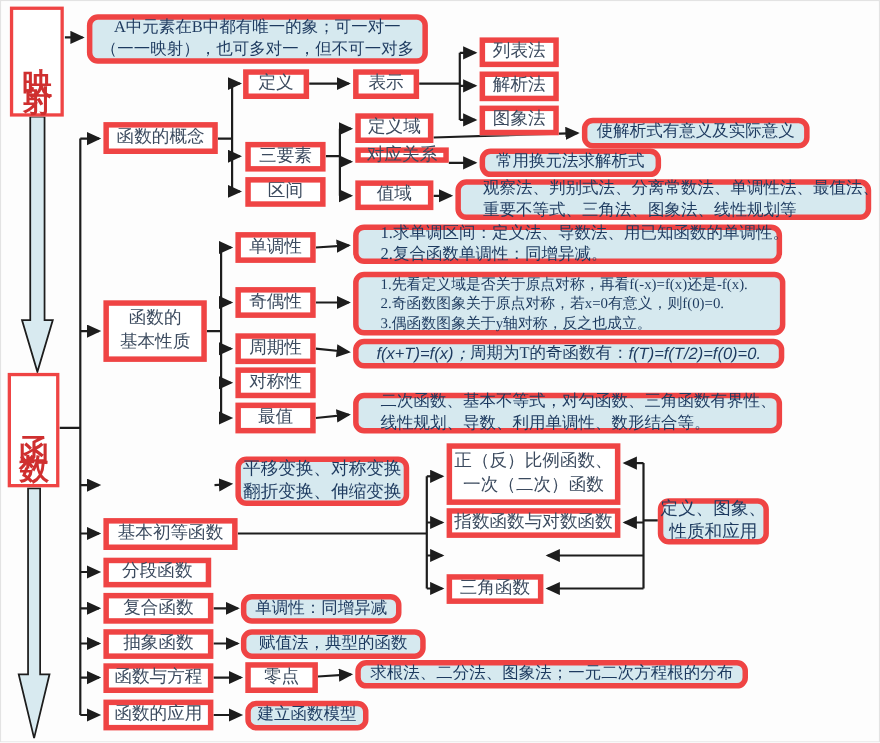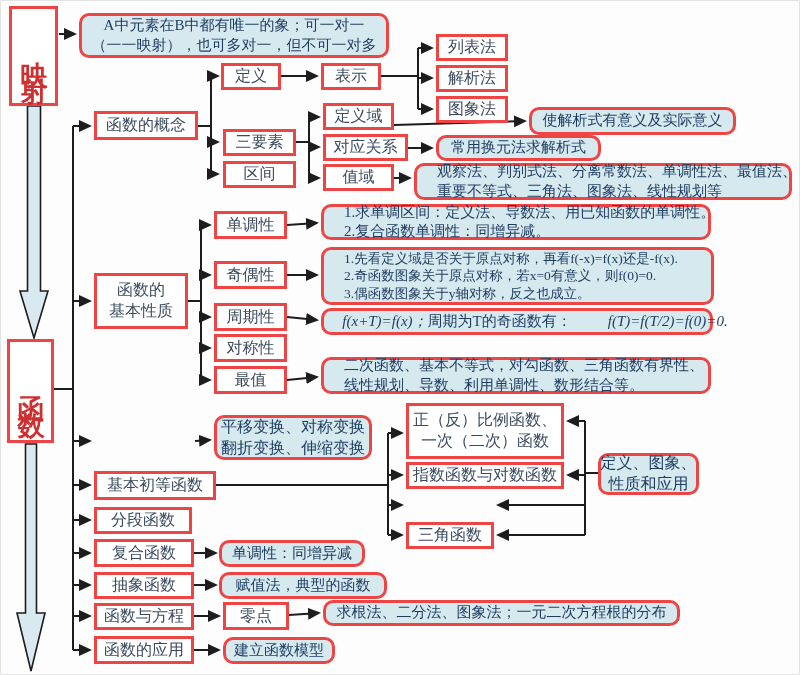--- a/index.html
+++ b/index.html
@@ -3,36 +3,36 @@
 <meta charset="utf-8">
 <style>
   html,body{margin:0;padding:0;background:#fff;}
   #canvas{
     position:relative;width:800px;height:675px;background:#fdfdfd;
     font-family:"Liberation Serif",serif;box-sizing:border-box;
     border:1px solid #e3e3e3;overflow:hidden;
   }
   #wires{position:absolute;left:0;top:0;width:800px;height:675px;}
   .box{
-    position:absolute;box-sizing:border-box;border:3px solid #ef4444;background:#fff;
+    position:absolute;box-sizing:border-box;border:5px solid #ef4444;background:#fff;
     color:var(--label-text,#3b4a5e);display:flex;flex-direction:column;
     align-items:center;justify-content:center;font-size:16px;line-height:1.3;
     white-space:nowrap;z-index:2;
   }
   .note{
     border-radius:10px;background:var(--note-fill,#d6e9ef);
     color:var(--note-text,#1d3a5f);font-size:15px;
   }
   .note.left{align-items:flex-start;padding:1px 20px;}
   .row{flex-direction:row;}
   .spine{
     border-width:3px;color:var(--accent-red,#cf2f2f);font-weight:bold;font-size:27px;
     writing-mode:vertical-rl;letter-spacing:16px;text-indent:0;
   }
-  .formula{font-style:italic;font-family:Liberation Serif, serif;margin-left:36px;}
+  .formula{font-style:italic;font-family:Liberation Sans, sans-serif;}
   .ln{display:block;white-space:nowrap;}
   .sm{font-size:13.5px;}
 </style>
 </head>
 <body>
 
 <div id="canvas">
 
   <svg id="wires" viewBox="0 0 800 675" xmlns="http://www.w3.org/2000/svg">
     <defs>
@@ -145,21 +145,21 @@
     </div>
   <div class="box" style="left:222px;top:128px;width:73px;height:27px">
       <span>三要素</span>
     </div>
   <div class="box" style="left:222px;top:160px;width:73px;height:27px">
       <span>区间</span>
     </div>
   <div class="box" style="left:322px;top:102px;width:71px;height:27px">
       <span>定义域</span>
     </div>
-  <div class="box" style="left:322px;top:133px;width:85px;height:27px">
+  <div class="box" style="left:322px;top:133px;width:85px;height:14px">
       <span>对应关系</span>
     </div>
   <div class="box" style="left:322px;top:163px;width:71px;height:27px">
       <span>值域</span>
     </div>
   <div class="box note" style="left:528px;top:106px;width:207px;height:28px">
       <span>使解析式有意义及实际意义</span>
     </div>
   <div class="box note" style="left:435px;top:134px;width:165px;height:26px">
       <span>常用换元法求解析式</span>

